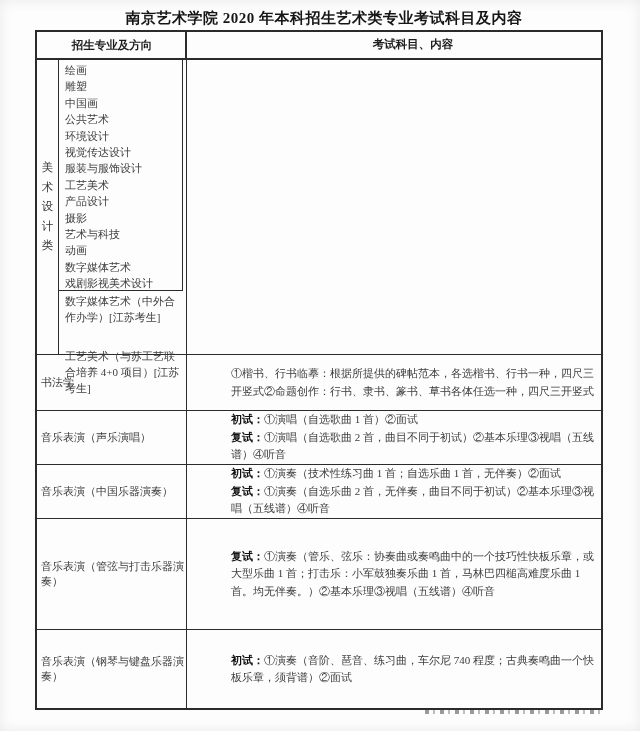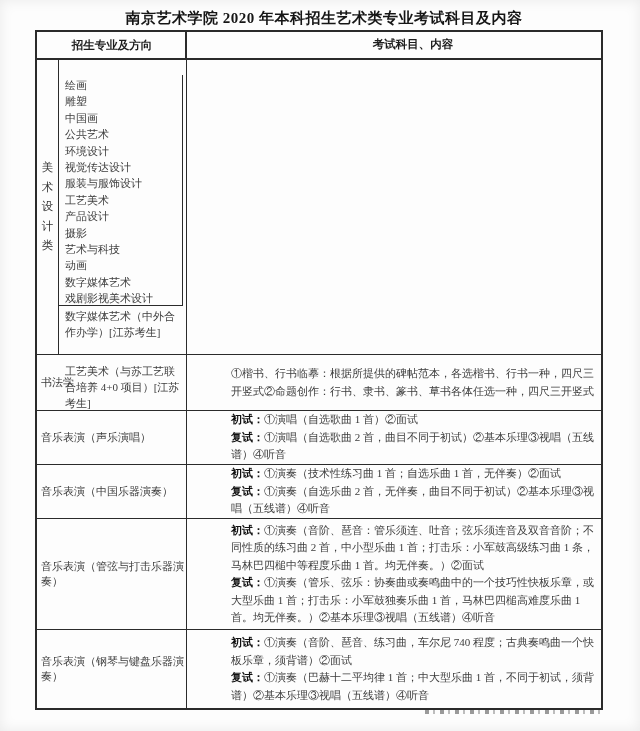--- a/index.html
+++ b/index.html
@@ -36,21 +36,21 @@
   
   .row-finearts { height:295px; }
   .fa-cell { padding:0; align-items:stretch; }
   .fa-wrap { display:flex; width:100%; height:100%; }
   .fa-strip {
     flex:0 0 22px; border-right:1px solid #2b2b2b;
     display:flex; align-items:center; justify-content:center;
   }
   .fa-strip-text { width:13px; word-break:break-all; text-align:center;
     font-size:11.5px; line-height:19.5px; color:#333; }
-  .fa-inner { flex:1 1 auto; display:flex; flex-direction:column;margin-top:15px; }
+  .fa-inner { flex:1 1 auto; display:flex; flex-direction:column; }
   .fa-majors {
     height:231px; border-bottom:1px solid #2b2b2b; border-right:1px solid #2b2b2b;
     margin-right:3px; padding:2px 0 0 6px;
   }
   .major-item { font-size:11px; line-height:16.4px; white-space:nowrap; }
   .fa-specials { flex:1 1 auto; padding:2px 2px 2px 6px; margin-bottom:2px;
     display:flex; flex-direction:column; justify-content:center;gap:23px; }
   .special-item { font-size:11px; line-height:16px; }
   .fa-exam { gap:30px; padding-right:10px; }
   .exam-line { }
@@ -156,39 +156,33 @@
         </p>
       </div>
     </div>
 
     <div class="t-row row-music-2">
       <div class="c-label">
         <span>音乐表演（管弦与打击乐器演奏）</span>
       </div>
       <div class="c-content">
         <p class="round-line">
-          <span class="b-label">初试：</span><span>①演奏（音阶、琶音：管乐须连、吐音；弦乐须连音及双音音阶；不同性质的练习曲 2 首，中小型乐曲 1 首；打击乐：小军鼓高级练习曲 1 条，马林巴四槌中等程度乐曲 1 首。均无伴奏。）②面试</span>
-        </p>
-        <p class="round-line">
           <span class="b-label">复试：</span><span>①演奏（管乐、弦乐：协奏曲或奏鸣曲中的一个技巧性快板乐章，或大型乐曲 1 首；打击乐：小军鼓独奏乐曲 1 首，马林巴四槌高难度乐曲 1 首。均无伴奏。）②基本乐理③视唱（五线谱）④听音</span>
         </p>
       </div>
     </div>
 
     <div class="t-row row-music-3">
       <div class="c-label">
         <span>音乐表演（钢琴与键盘乐器演奏）</span>
       </div>
       <div class="c-content">
         <p class="round-line">
           <span class="b-label">初试：</span><span>①演奏（音阶、琶音、练习曲，车尔尼 740 程度；古典奏鸣曲一个快板乐章，须背谱）②面试</span>
         </p>
-        <p class="round-line">
-          <span class="b-label">复试：</span><span>①演奏（巴赫十二平均律 1 首；中大型乐曲 1 首，不同于初试，须背谱）②基本乐理③视唱（五线谱）④听音</span>
-        </p>
       </div>
     </div>
 
   </div>
 
   <div class="scan-artifact"></div>
 
 </div>
 
 </body></html>

